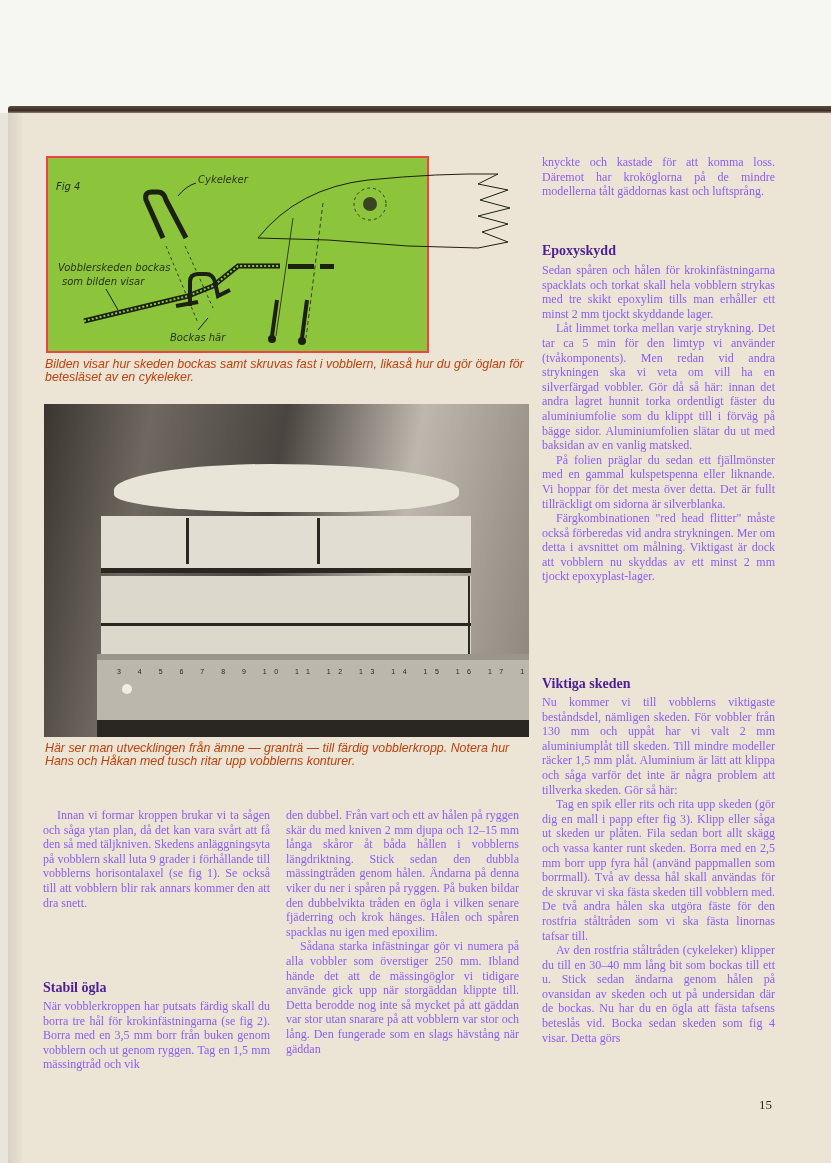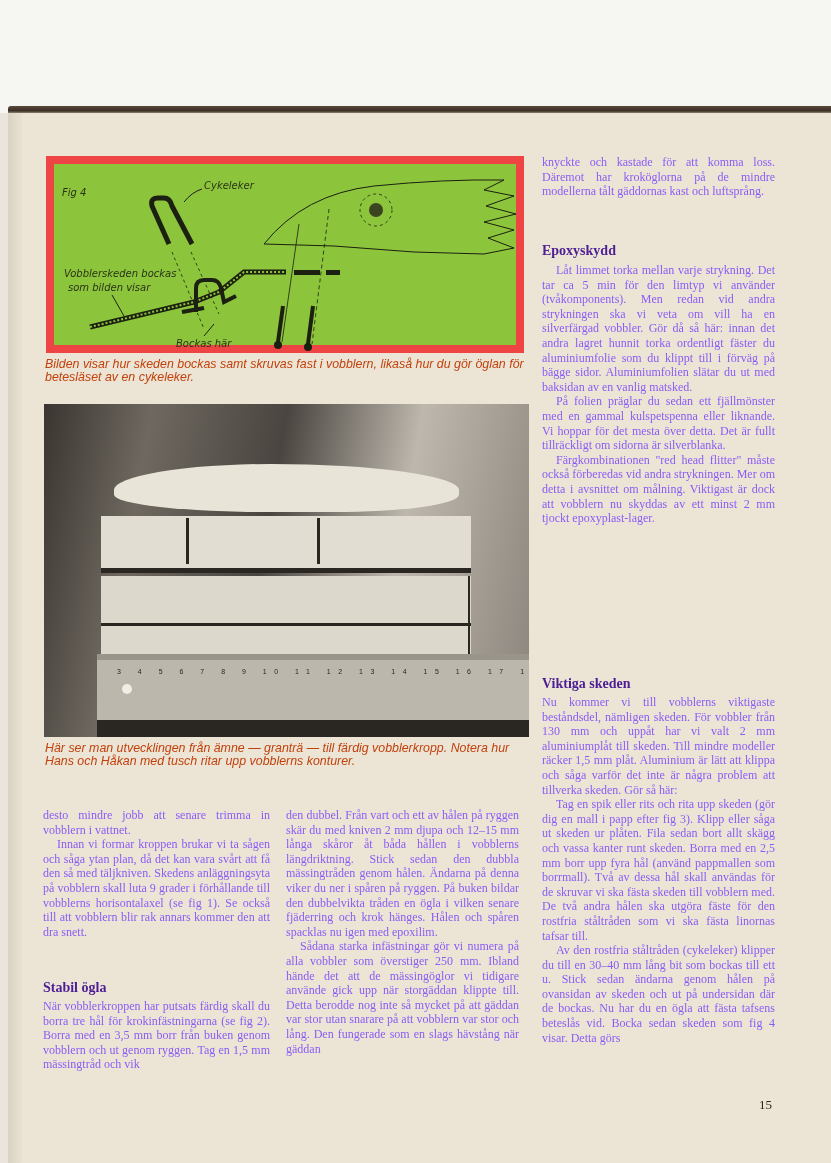--- a/index.html
+++ b/index.html
@@ -15,22 +15,22 @@
   .page {
     position:absolute; left:8px; top:113px; width:823px; height:1050px;
     background:#ece5d6;
   }
   .gutter { position:absolute; left:0; top:0; width:14px; height:100%;
     background:linear-gradient(90deg,#d8d2c2,#e8e2d3); }
   .left-strip { position:absolute; left:0; top:113px; width:8px; height:1050px; background:#e9e5dc; }
 
   
   .fig4 {
-    position:absolute; left:46px; top:156px; width:478px; height:197px;
-    background:#8cc43c; border:8px solid #ef4444; box-sizing:border-box;
+    position:absolute; left:46px; top:156px; width:383px; height:197px;
+    background:#8cc43c; border:2px solid #ef4444; box-sizing:border-box;
   }
   .fig4 svg { position:absolute; left:0; top:0; }
   .hand { font-family:"DejaVu Sans", sans-serif; font-style:italic; fill:#2a3316; font-size:10px; }
   .caption {
     position:absolute; font-family:"Liberation Sans", "DejaVu Sans", sans-serif;
     font-style:italic; font-size:12.4px; line-height:13px; color:#c2410c;
   }
   
   .photo {
     position:absolute; left:44px; top:404px; width:485px; height:333px;
@@ -108,38 +108,38 @@
   </div>
   <div style="position:absolute; left:53px; top:250px; width:432px; height:66px; background:#bcb7ad; border-top:6px solid #9a958b;">
     <div style="position:absolute; left:0; top:8px; width:432px; height:12px; font-family:'Liberation Sans',sans-serif; font-size:7px; color:#2a2622; white-space:nowrap; letter-spacing:7.5px; padding-left:20px;">3 4 5 6 7 8 9 10 11 12 13 14 15 16 17 18 19 20 21 22 23 24 25 26 27 28</div>
     <div style="position:absolute; left:25px; top:24px; width:10px; height:10px; border-radius:50%; background:#f0ede6;"></div>
   </div>
   <div style="position:absolute; left:53px; top:316px; width:432px; height:17px; background:#2a2622;"></div>
 </div>
 <div class="caption" style="left:45px; top:742px; width:485px;">Här ser man utvecklingen från ämne — granträ — till färdig vobblerkropp. Notera hur Hans och Håkan med tusch ritar upp vobblerns konturer.</div>
 
 <div class="body-text" style="left:43px; top:808px; width:227px;">
-  <p>desto mindre jobb att senare trimma in vobblern i vattnet.</p>
   <p class="ind">Innan vi formar kroppen brukar vi ta sågen och såga ytan plan, då det kan vara svårt att få den så med täljkniven. Skedens anläggningsyta på vobblern skall luta 9 grader i förhållande till vobblerns horisontalaxel (se fig 1). Se också till att vobblern blir rak annars kommer den att dra snett.</p>
 </div>
 <div class="heading" style="left:43px; top:980px;">Stabil ögla</div>
 <div class="body-text" style="left:43px; top:999px; width:227px;">
   <p>När vobblerkroppen har putsats färdig skall du borra tre hål för krokinfästningarna (se fig 2). Borra med en 3,5 mm borr från buken genom vobblern och ut genom ryggen. Tag en 1,5 mm mässingtråd och vik</p>
 </div>
 
 <div class="body-text" style="left:286px; top:808px; width:233px;">
   <p>den dubbel. Från vart och ett av hålen på ryggen skär du med kniven 2 mm djupa och 12–15 mm långa skåror åt båda hållen i vobblerns längdriktning. Stick sedan den dubbla mässingtråden genom hålen. Ändarna på denna viker du ner i spåren på ryggen. På buken bildar den dubbelvikta tråden en ögla i vilken senare fjäderring och krok hänges. Hålen och spåren spacklas nu igen med epoxilim.</p>
   <p class="ind">Sådana starka infästningar gör vi numera på alla vobbler som överstiger 250 mm. Ibland hände det att de mässingöglor vi tidigare använde gick upp när storgäddan klippte till. Detta berodde nog inte så mycket på att gäddan var stor utan snarare på att vobblern var stor och lång. Den fungerade som en slags hävstång när gäddan</p>
 </div>
 
 <div class="body-text" style="left:542px; top:155px; width:233px;">
   <p>knyckte och kastade för att komma loss. Däremot har kroköglorna på de mindre modellerna tålt gäddornas kast och luftsprång.</p>
 </div>
 <div class="heading" style="left:542px; top:243px;">Epoxyskydd</div>
 <div class="body-text" style="left:542px; top:263px; width:233px;">
+  <p>Sedan spåren och hålen för krokinfästningarna spacklats och torkat skall hela vobblern strykas med tre skikt epoxylim tills man erhåller ett minst 2 mm tjockt skyddande lager.</p>
   <p class="ind">Låt limmet torka mellan varje strykning. Det tar ca 5 min för den limtyp vi använder (tvåkomponents). Men redan vid andra strykningen ska vi veta om vill ha en silverfärgad vobbler. Gör då så här: innan det andra lagret hunnit torka ordentligt fäster du aluminiumfolie som du klippt till i förväg på bägge sidor. Aluminiumfolien slätar du ut med baksidan av en vanlig matsked.</p>
   <p class="ind">På folien präglar du sedan ett fjällmönster med en gammal kulspetspenna eller liknande. Vi hoppar för det mesta över detta. Det är fullt tillräckligt om sidorna är silverblanka.</p>
   <p class="ind">Färgkombinationen "red head flitter" måste också förberedas vid andra strykningen. Mer om detta i avsnittet om målning. Viktigast är dock att vobblern nu skyddas av ett minst 2 mm tjockt epoxyplast-lager.</p>
 </div>
 <div class="heading" style="left:542px; top:676px;">Viktiga skeden</div>
 <div class="body-text" style="left:542px; top:695px; width:233px;">
   <p>Nu kommer vi till vobblerns viktigaste beståndsdel, nämligen skeden. För vobbler från 130 mm och uppåt har vi valt 2 mm aluminiumplåt till skeden. Till mindre modeller räcker 1,5 mm plåt. Aluminium är lätt att klippa och såga varför det inte är några problem att tillverka skeden. Gör så här:</p>
   <p class="ind">Tag en spik eller rits och rita upp skeden (gör dig en mall i papp efter fig 3). Klipp eller såga ut skeden ur plåten. Fila sedan bort allt skägg och vassa kanter runt skeden. Borra med en 2,5 mm borr upp fyra hål (använd pappmallen som borrmall). Två av dessa hål skall användas för de skruvar vi ska fästa skeden till vobblern med. De två andra hålen ska utgöra fäste för den rostfria ståltråden som vi ska fästa linornas tafsar till.</p>
   <p class="ind">Av den rostfria ståltråden (cykeleker) klipper du till en 30–40 mm lång bit som bockas till ett u. Stick sedan ändarna genom hålen på ovansidan av skeden och ut på undersidan där de bockas. Nu har du en ögla att fästa tafsens beteslås vid. Bocka sedan skeden som fig 4 visar. Detta görs</p>
 </div>

